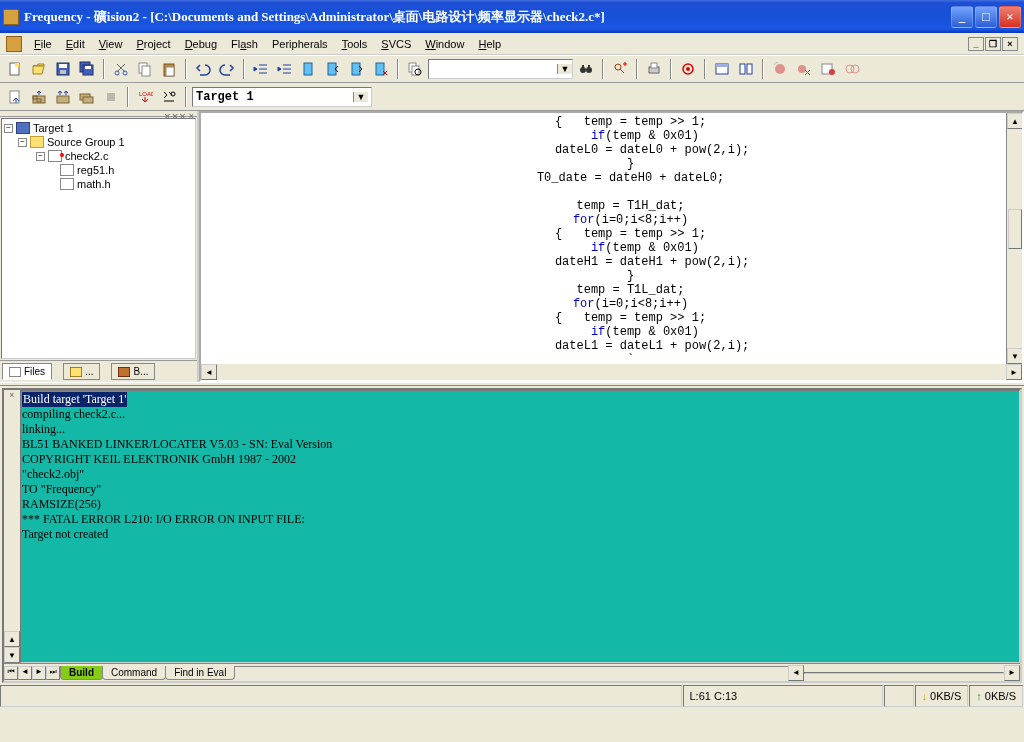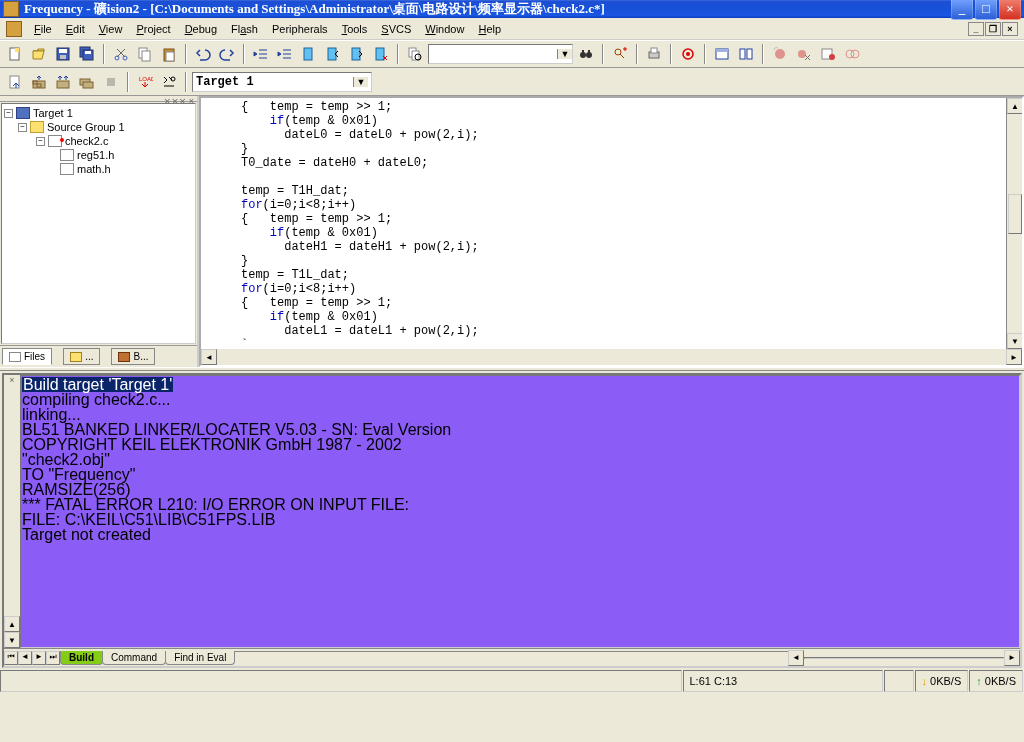--- a/index.html
+++ b/index.html
@@ -1,18 +1,18 @@
 <!DOCTYPE html>
 <html><head>
 <meta charset="utf-8">
 <style>
 * { box-sizing: border-box; margin: 0; padding: 0; }
 body { font-family: "Microsoft Sans Serif", Tahoma, sans-serif; font-size: 11px; background: #ece9d8; width: 1024px; height: 742px; overflow: hidden; }
 
-.titlebar { background: linear-gradient(to bottom, #3f6fda 0%, #1e4ed6 8%, #1751d6 40%, #1a55e4 88%, #0939b8 100%); height: 18px; display: flex; align-items: center; padding: 0 3px; color: #fff; font-weight: bold; font-size: 13px; font-family: "Trebuchet MS", Tahoma; }
+.titlebar { background: linear-gradient(to bottom, #3f6fda 0%, #1e4ed6 8%, #1751d6 40%, #1a55e4 88%, #0939b8 100%); height: 33px; display: flex; align-items: center; padding: 0 3px; color: #fff; font-weight: bold; font-size: 13px; font-family: "Trebuchet MS", Tahoma; }
 .titlebar-icon { width: 16px; height: 16px; background: #d4a040; margin-right: 5px; border: 1px solid #8a6020; }
 .titlebar-text { flex: 1; white-space: nowrap; overflow: hidden; }
 .titlebar-btns { display: flex; gap: 2px; }
 .tbtn { width: 22px; height: 22px; border-radius: 3px; display: flex; align-items: center; justify-content: center; font-weight: bold; color: #fff; border: 1px solid #fff3; }
 .tbtn.min { background: linear-gradient(#74a3ff,#2b5fd6); }
 .tbtn.max { background: linear-gradient(#74a3ff,#2b5fd6); }
 .tbtn.close { background: linear-gradient(#f08070,#d43020); }
 
 .menubar { background: #ece9d8; padding: 2px 6px; display: flex; align-items: center; gap: 2px; height: 22px; border-bottom: 1px solid #ccc; }
 .menubar-icon { width: 16px; height: 16px; background: #d4a040; border: 1px solid #8a6020; margin-right: 4px; }
@@ -46,36 +46,36 @@
 .icon-hfile { background: #fff; border: 1px solid #888; }
 .ind1 { padding-left: 14px; }
 .ind2 { padding-left: 32px; }
 .ind3 { padding-left: 56px; }
 
 .pane-tabs { display: flex; background: #ece9d8; border-top: 1px solid #999; padding: 2px; gap: 11px; }
 .pane-tab { background: #ece9d8; border: 1px solid #888; padding: 2px 6px; font-size: 10px; display: flex; align-items: center; gap: 3px; }
 .pane-tab.active { background: #fff; border-bottom-color: #fff; }
 .ptab-icon { width: 12px; height: 10px; }
 
-.editor-pane { flex: 1; background: #be185d; display: flex; flex-direction: column; border: 2px inset #fff; }
+.editor-pane { flex: 1; background: #be185d; display: flex; flex-direction: column; border: 2px inset #fff; text-align: center; }
 .editor-scroll { flex: 1; background: #fff; overflow: auto; position: relative; }
 .editor-content { font-family: "Courier New", monospace; font-size: 12px; padding: 2px 2px 2px 40px; white-space: pre; line-height: 14px; }
 .editor-vscroll { position: absolute; right: 0; top: 0; bottom: 0; width: 16px; background: #ece9d8; border-left: 1px solid #888; }
 .scroll-btn { width: 16px; height: 16px; background: #ece9d8; border: 1px outset #ccc; display: flex; align-items: center; justify-content: center; font-size: 8px; }
 .scroll-thumb { width: 14px; height: 40px; background: #ece9d8; border: 1px outset #ccc; margin: 80px auto 0; }
 .editor-hscroll { height: 16px; background: #ece9d8; display: flex; }
 
 .kw { color: #0000c0; }
 
 .splitter { height: 4px; background: #ece9d8; border-top: 1px solid #fff; border-bottom: 1px solid #888; cursor: ns-resize; }
 
 .output-pane { height: 295px; display: flex; flex-direction: column; background: #ece9d8; border: 2px inset #ccc; margin: 2px; }
 .output-side { width: 16px; display: flex; flex-direction: column; }
 .output-wrap { display: flex; flex: 1; min-height: 0; }
-.output-text { flex: 1; background: #8b5cf6; border: 1px inset #ccc; font-family: Liberation Sans, sans-serif; font-size: 16px; overflow: auto; padding: 1px; line-height: 15px; }
+.output-text { flex: 1; background: #14b8a6; border: 1px inset #ccc; font-family: Liberation Serif, serif; font-size: 12px; overflow: auto; padding: 1px; line-height: 15px; }
 .build-highlight { background: #0a246a; color: #fff; display: inline-block; padding: 0 1px; }
 .output-tabs { display: flex; align-items: center; background: #ece9d8; height: 18px; border-top: 1px solid #888; }
 .navbtns { display: flex; }
 .navbtn { width: 14px; height: 14px; border: 1px outset #ccc; font-size: 8px; text-align: center; }
 .otab { border: 1px solid #888; border-top: none; padding: 1px 8px; font-size: 10px; background: #ece9d8; border-bottom-left-radius: 4px; border-bottom-right-radius: 4px; margin-right: -1px; }
 .otab.active { background: #84cc16; font-weight: bold; }
 .otab-bar-fill { flex: 1; border-top: 1px solid #888; height: 14px; }
 
 .statusbar { height: 20px; background: #ece9d8; border-top: 1px solid #fff; display: flex; align-items: center; font-size: 11px; }
 .status-cell { border: 1px inset #ccc; padding: 6px 6px; margin-right: 1px; height: 22px; display: flex; align-items: center; }
@@ -437,21 +437,20 @@
     <div class="output-text">
 <span class="build-highlight">Build target 'Target 1'</span>
 <div>compiling check2.c...</div>
 <div>linking...</div>
 <div>BL51 BANKED LINKER/LOCATER V5.03 - SN: Eval Version</div>
 <div>COPYRIGHT KEIL ELEKTRONIK GmbH 1987 - 2002</div>
 <div>"check2.obj"</div>
 <div>TO "Frequency"</div>
 <div>RAMSIZE(256)</div>
 <div>*** FATAL ERROR L210: I/O ERROR ON INPUT FILE:</div>
-<div>    FILE: C:\KEIL\C51\LIB\C51FPS.LIB</div>
 <div>Target not created</div>
     </div>
   </div>
   <div class="output-tabs">
     <div class="navbtns">
       <div class="navbtn">⏮</div>
       <div class="navbtn">◄</div>
       <div class="navbtn">►</div>
       <div class="navbtn">⏭</div>
     </div>

